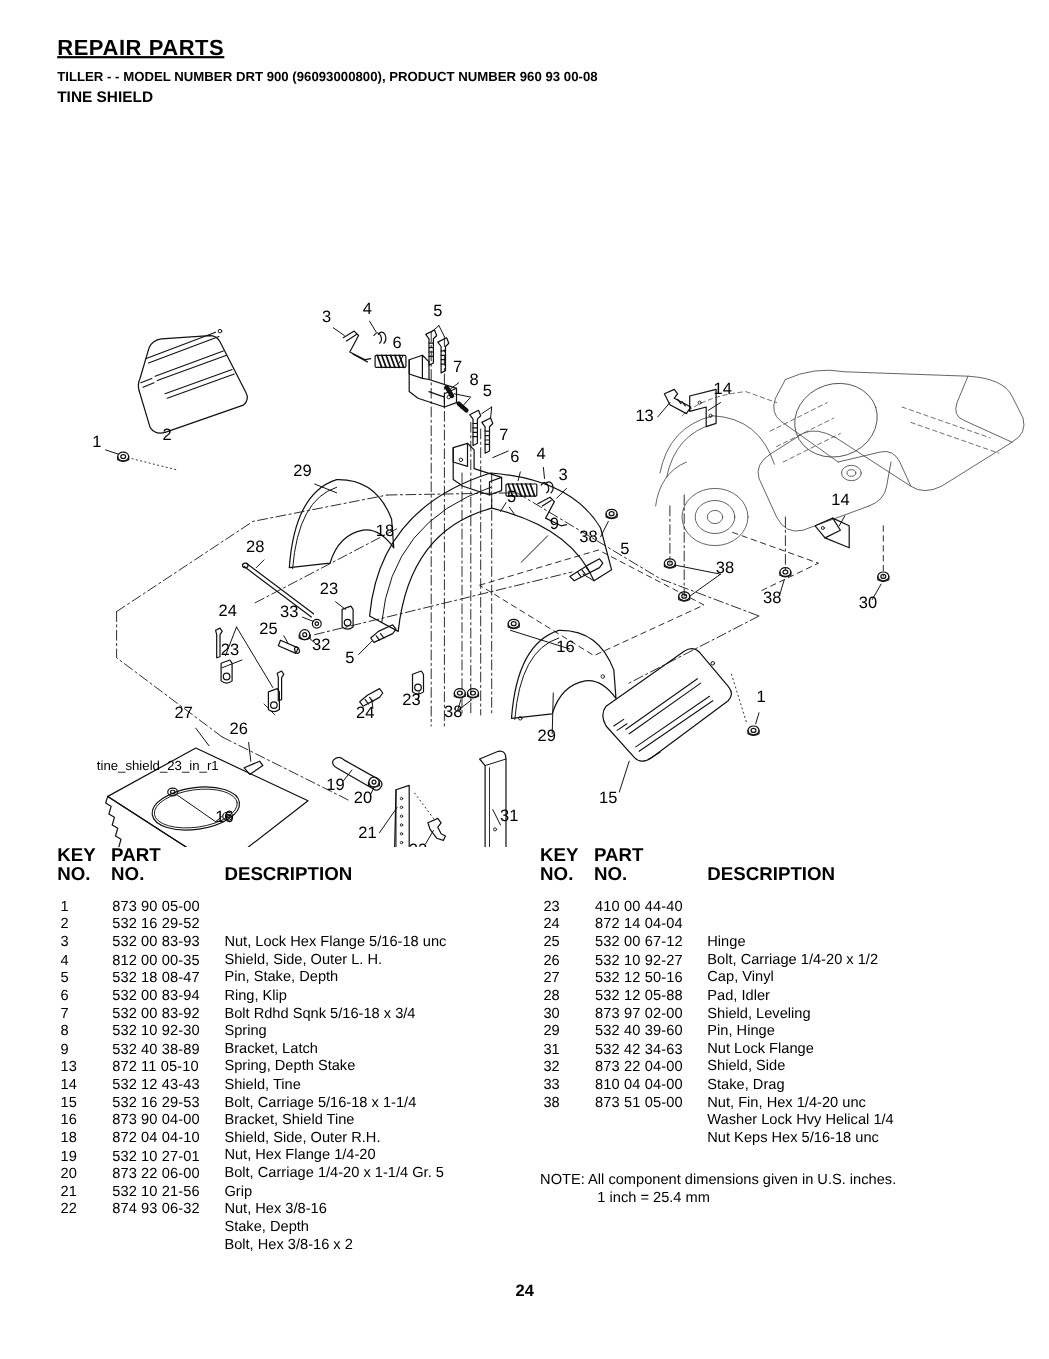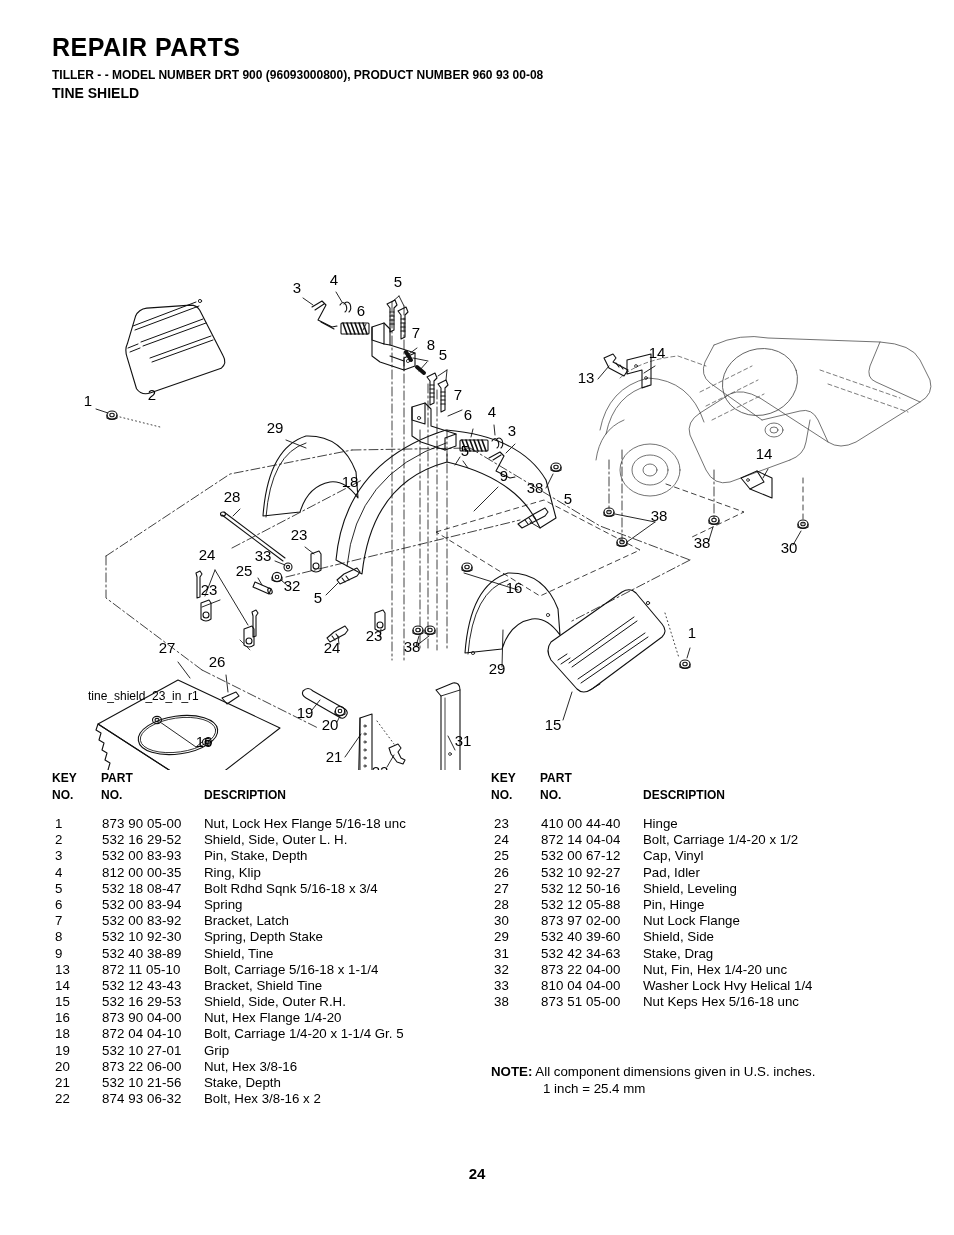--- a/index.html
+++ b/index.html
@@ -5,22 +5,22 @@
   html,body{margin:0;padding:0;background:#fff;}
   body{
     width:954px;height:1235px;position:relative;overflow:hidden;
     font-family:"Liberation Sans", sans-serif;color:#000;
   }
   .page{position:absolute;inset:0;}
 
   
   #header{position:absolute;left:52px;top:34px;width:860px;}
   #title{
-    font-size:25px;font-weight:bold;letter-spacing:.5px;
-    line-height:1.05;margin:0;
+    font-size:20px;font-weight:bold;letter-spacing:.5px;
+    line-height:1.05;margin:0;text-decoration:underline;
   }
   #subtitle{
     font-size:12px;font-weight:bold;margin-top:9px;line-height:1.15;
     white-space:nowrap;
   }
   #section{
     font-size:14px;font-weight:bold;margin-top:2px;line-height:1.15;
   }
 
   
@@ -28,35 +28,35 @@
   #figure svg{display:block;}
   .cal{font-family:"Liberation Sans",sans-serif;font-size:15px;fill:#000;}
   .cap{font-family:"Liberation Sans",sans-serif;font-size:12px;fill:#000;}
 
   
   #tables{position:absolute;left:0;top:770px;width:954px;}
   .col{position:absolute;top:0;}
   .col.left{left:52px;width:440px;}
   .col.right{left:491px;width:450px;}
 
-  .thead{font-size:12px;font-weight:bold;line-height:16px;position:relative;height:34px;}
+  .thead{font-size:17px;font-weight:bold;line-height:16px;position:relative;height:34px;}
   .thead .k{position:absolute;left:0;top:0;}
   .thead .k2{position:absolute;left:0;top:17px;}
   .thead .p{position:absolute;left:49px;top:0;text-align:right;}
   .thead .p2{position:absolute;left:49px;top:17px;}
   .thead .d{position:absolute;left:152px;top:17px;}
 
   .rows{margin-top:12px;font-size:13.3px;line-height:16.2px;}
   .row{position:relative;height:16.2px;white-space:nowrap;}
   .row .kn{position:absolute;left:3px;}
   .row .pn{position:absolute;left:50px;letter-spacing:.1px;}
-  .row .ds{position:absolute;left:152px;}
+  .row .ds{position:absolute;left:152px;margin-top:32px;}
 
   #note{position:absolute;left:491px;top:294px;font-size:13.3px;line-height:16.5px;}
-  #note b{font-weight:bold;}
+  #note b{font-weight:normal;}
   #note .line2{display:block;margin-left:52px;}
 
   #pagenum{
     position:absolute;left:0;top:1165px;width:954px;text-align:center;
     font-size:15px;font-weight:bold;
   }
 </style>
 </head>
 <body>
 

